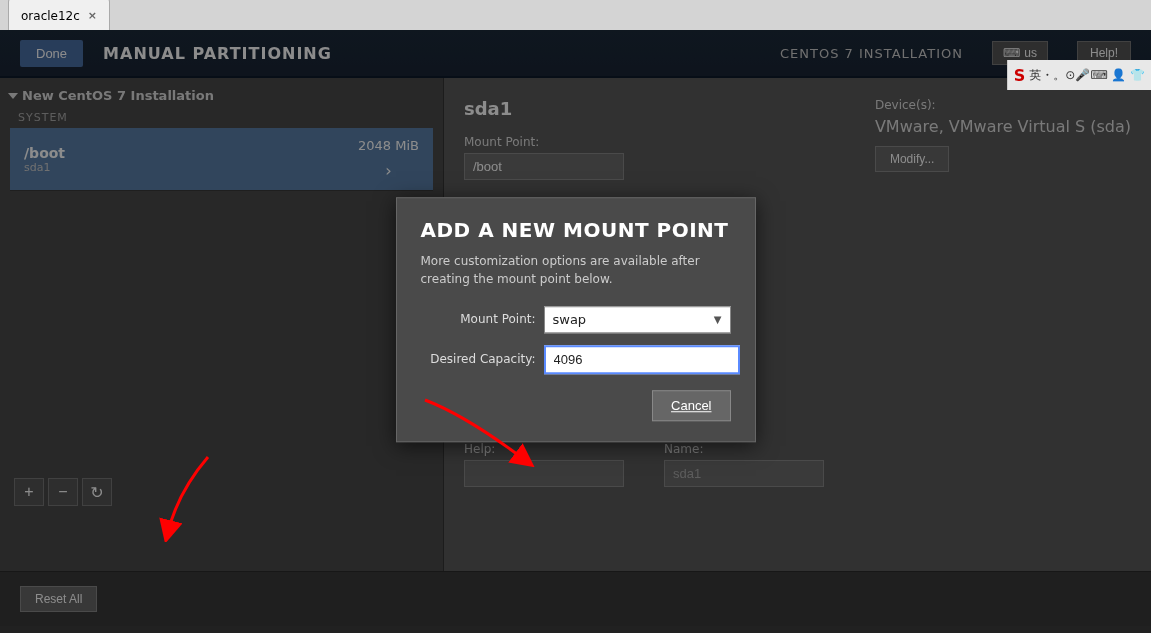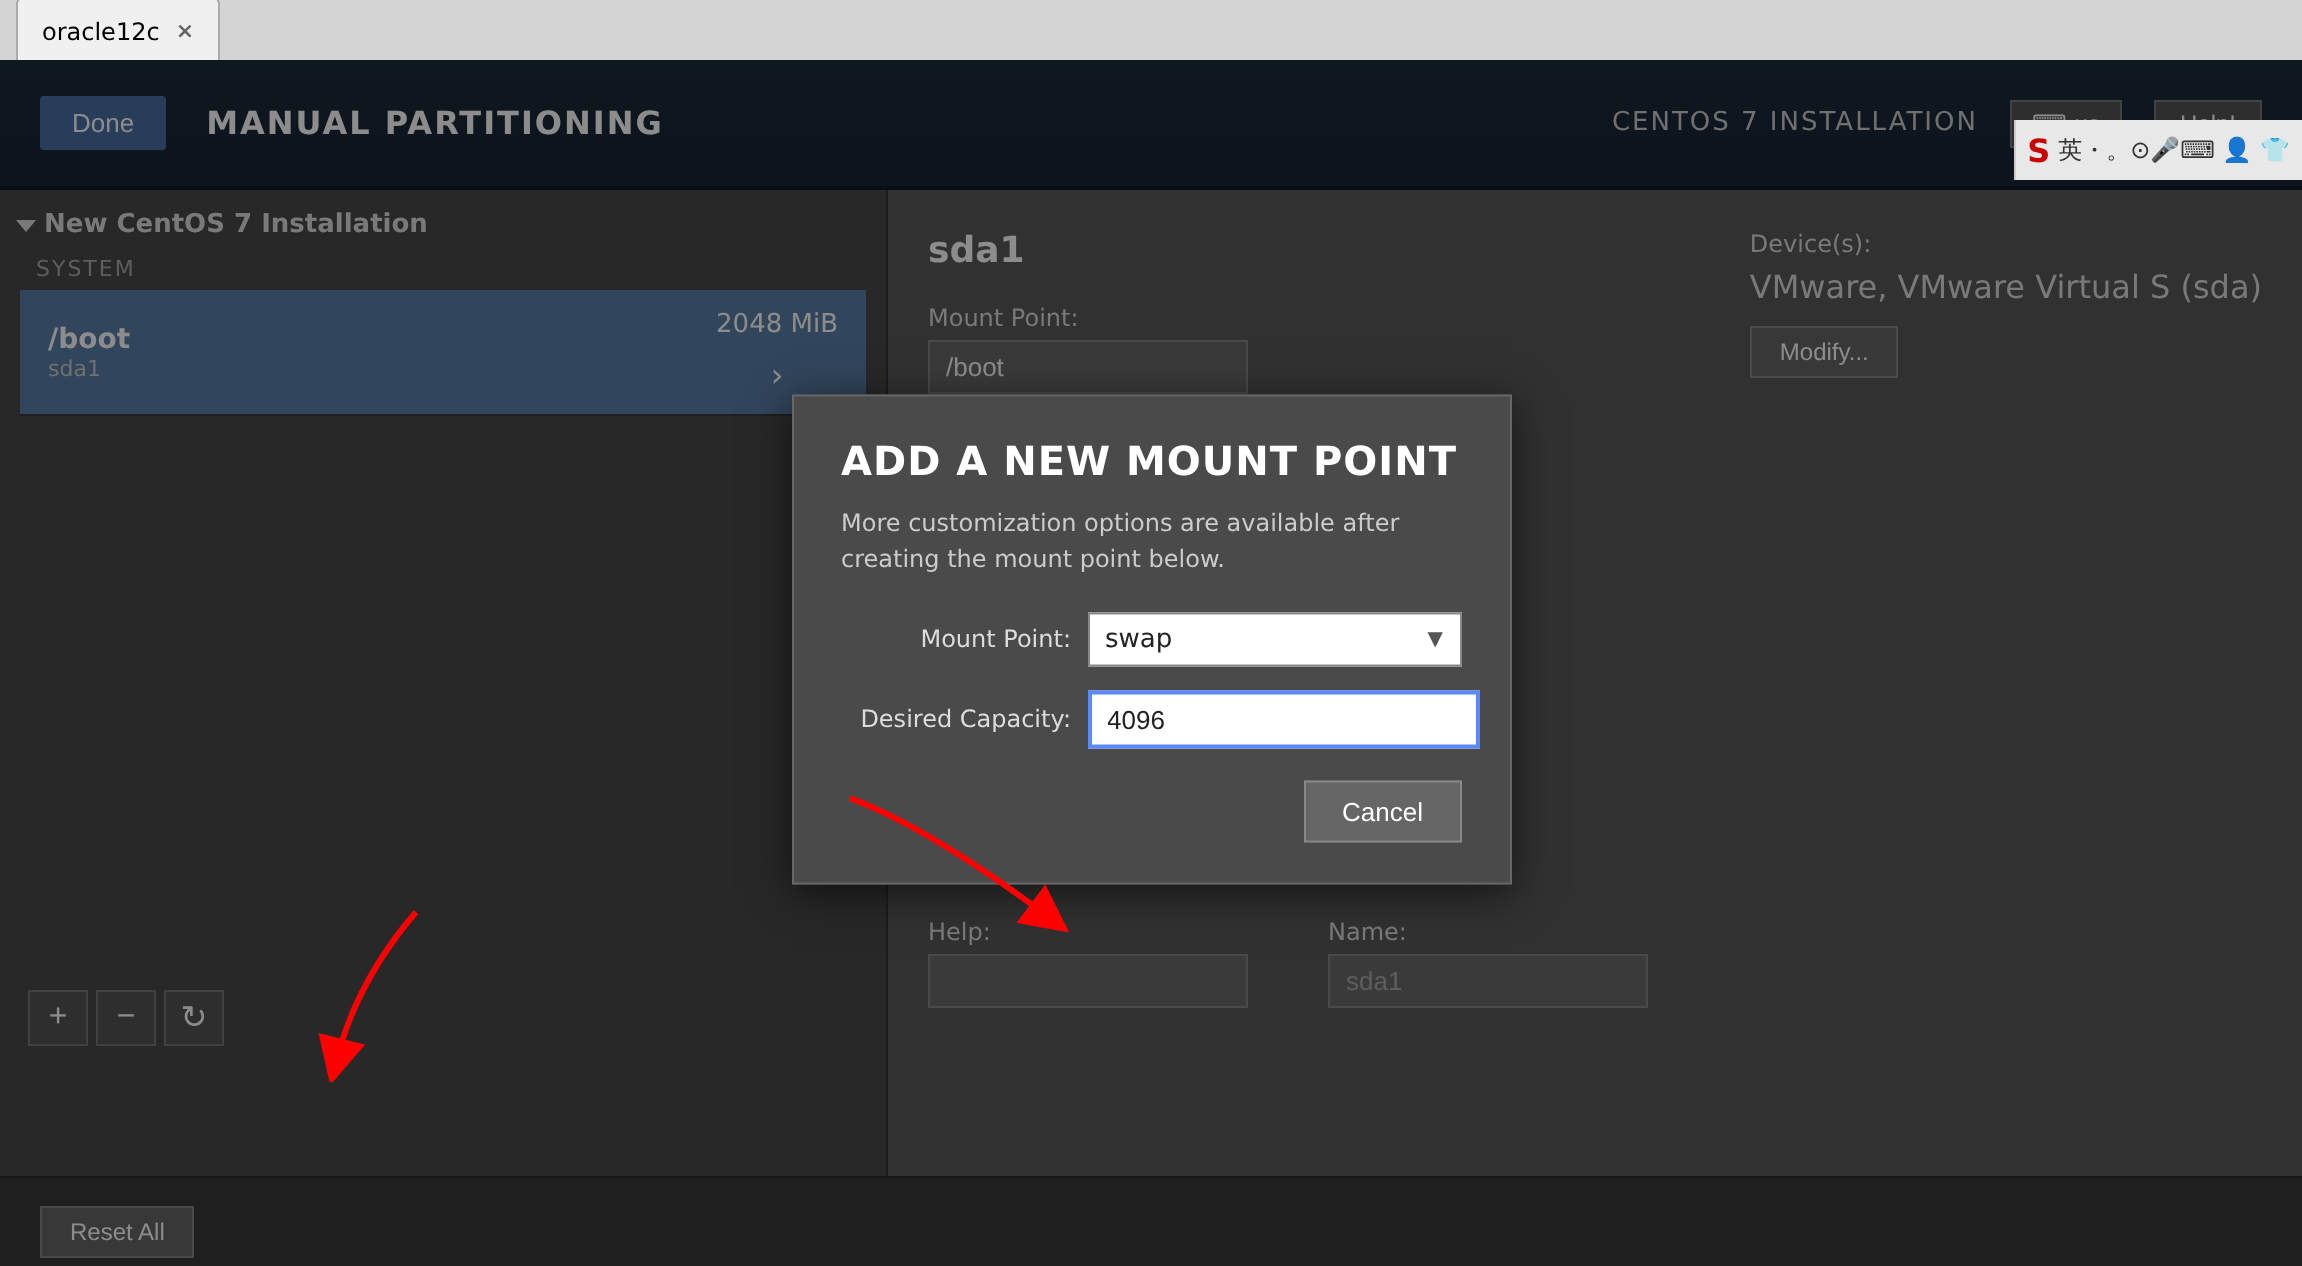--- a/index.html
+++ b/index.html
@@ -45,21 +45,21 @@
       background: #3c3c3c;
       width: 100%;
       height: calc(633px - 30px);
       position: relative;
     }
 
     
     .installer-header {
       background: #1a1a2e;
       background: linear-gradient(180deg, #1c2a3a 0%, #1a2535 100%);
-      height: 65px;
+      height: 48px;
       display: flex;
       align-items: center;
       justify-content: space-between;
       padding: 0 20px;
       border-bottom: 2px solid #0d1b2a;
     }
     .installer-header-left {
       display: flex;
       align-items: center;
       gap: 20px;
@@ -75,21 +75,21 @@
     }
     .header-title {
       color: white;
       font-size: 16px;
       font-weight: bold;
       letter-spacing: 1px;
     }
     .installer-header-right {
       display: flex;
       align-items: center;
-      gap: 16px;
+      gap: 29px;
     }
     .centos-title {
       color: #ccc;
       font-size: 13px;
       letter-spacing: 1px;
     }
     .keyboard-button {
       background: #555;
       color: white;
       border: 1px solid #777;
@@ -378,20 +378,21 @@
       justify-content: flex-end;
       margin-top: 16px;
     }
     .cancel-btn {
       background: #666;
       color: white;
       border: 1px solid #888;
       padding: 7px 18px;
       cursor: pointer;
       font-size: 13px;
+      text-decoration: underline;
     }
     .add-mount-btn {
       background: #6a6a8a;
       color: white;
       border: 1px solid #8888aa;
       padding: 7px 18px;
       cursor: pointer;
       font-size: 13px;
     }
 

